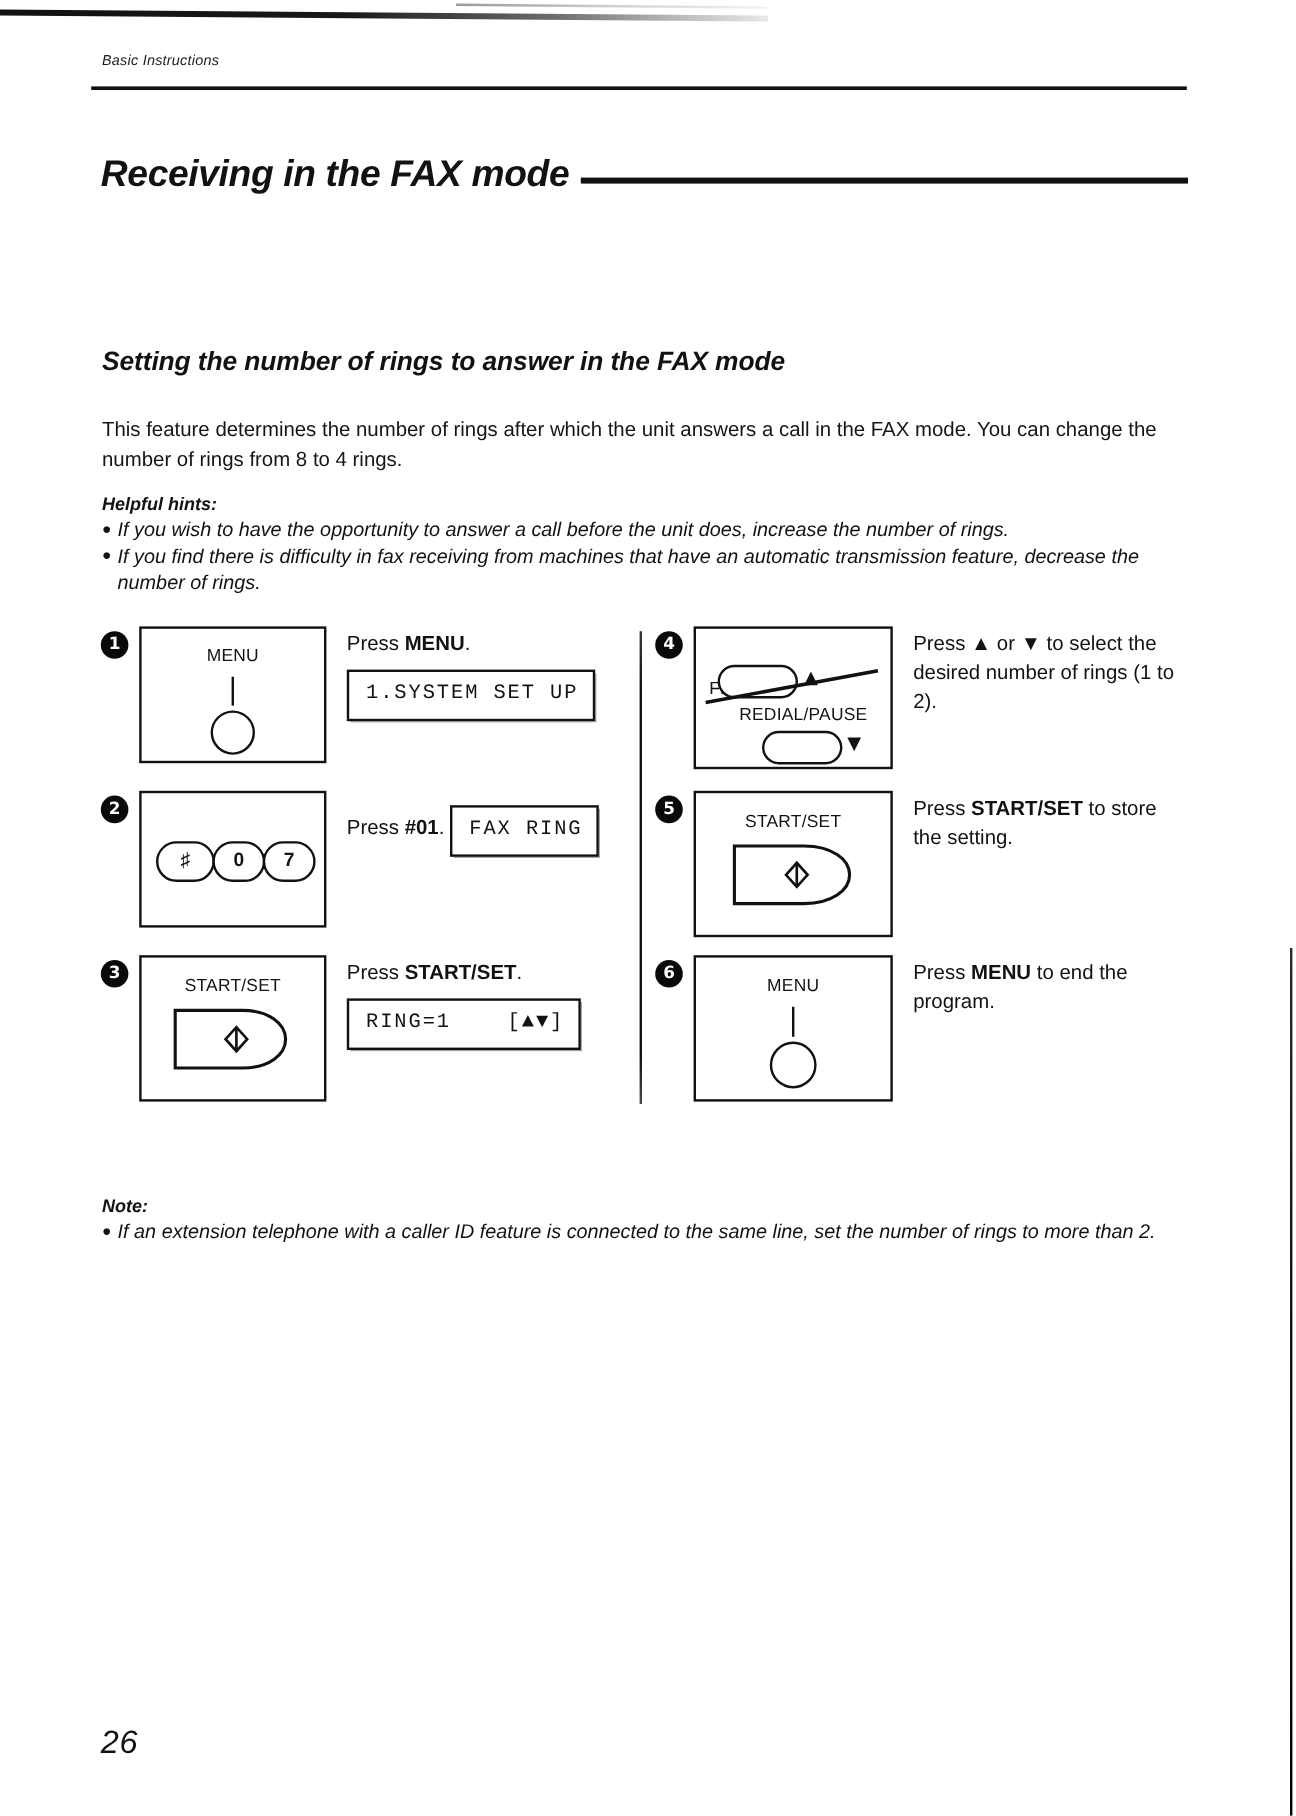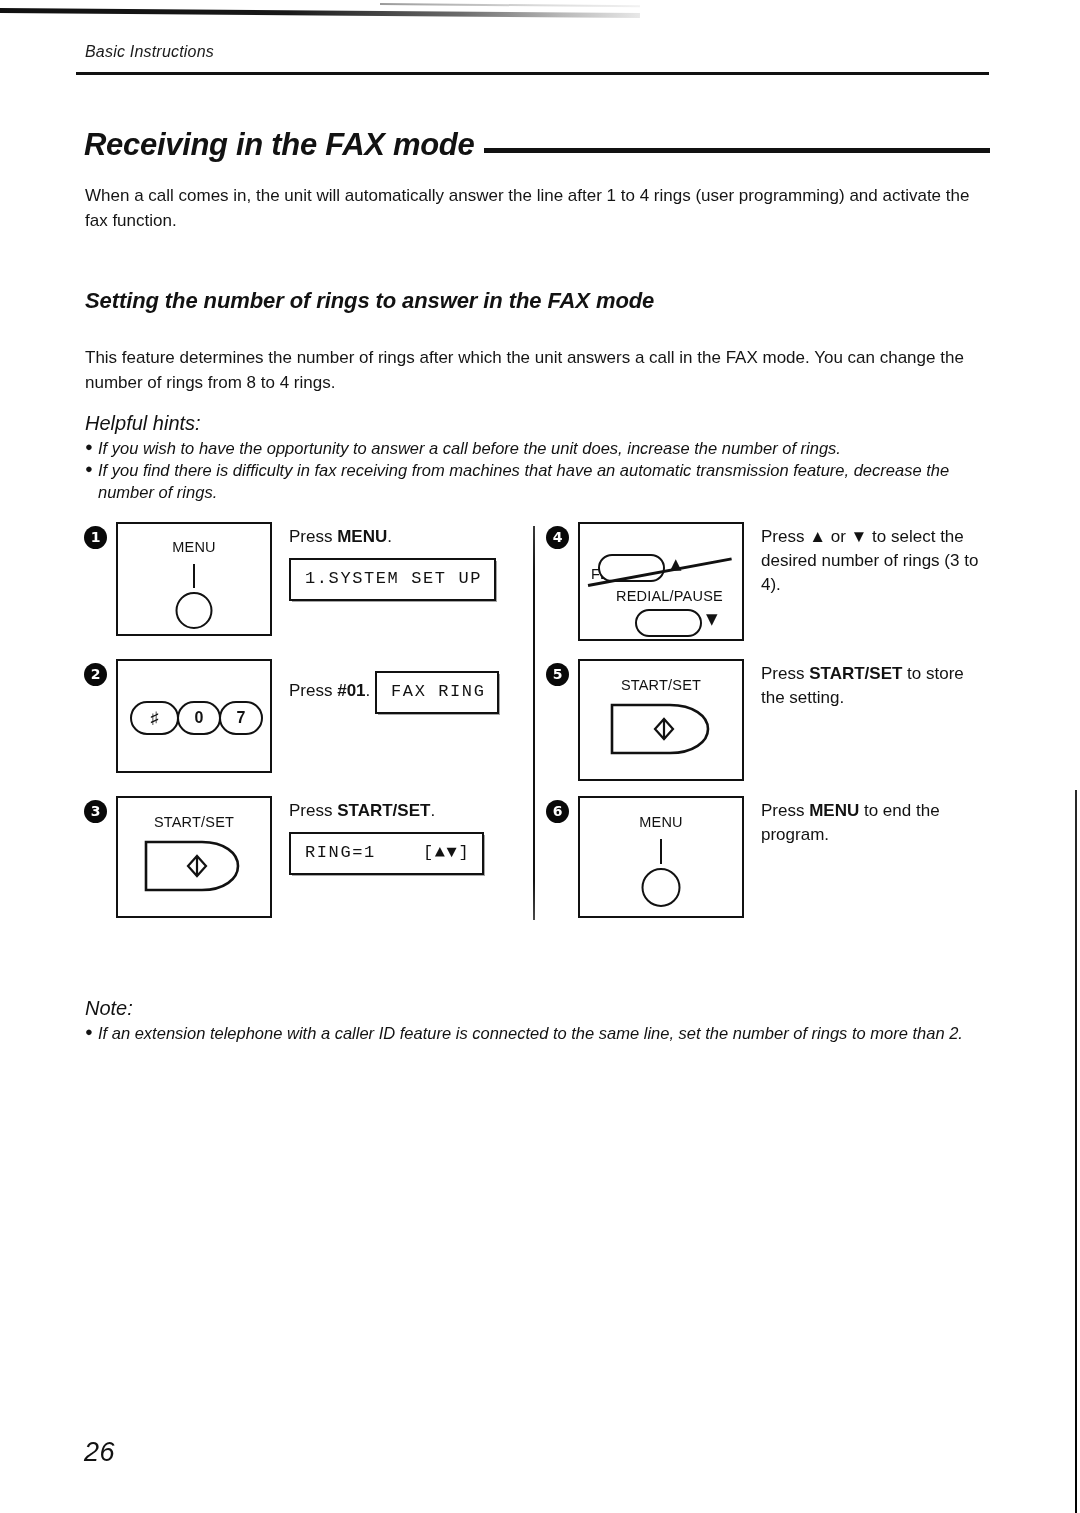--- a/index.html
+++ b/index.html
@@ -24,21 +24,21 @@
     transform:rotate(0.5deg);transform-origin:left center;
   }
   .scan-vline{
     position:absolute;left:1075px;top:790px;width:2px;height:723px;
     background:linear-gradient(180deg,#2a2a2a,#161616 30%,#0d0d0d 70%,#000);
   }
 
   
   .runhead{
     position:absolute;left:85px;top:43px;
-    font-style:italic;font-size:16px;letter-spacing:.2px;color:#1b1b1b;
+    font-style:italic;font-size:12px;letter-spacing:.2px;color:#1b1b1b;
   }
   .runhead-rule{
     position:absolute;left:76px;top:72px;width:913px;height:3px;
     background:#111;
   }
 
   
   .title-row{
     position:absolute;left:84px;top:118px;width:906px;height:42px;
     display:flex;align-items:flex-end;gap:10px;
@@ -58,21 +58,21 @@
   #intro{left:85px;top:183px;width:905px;}
   #feature{left:85px;top:345px;width:905px;}
 
   .h2{
     position:absolute;left:85px;top:288px;
     font-size:22px;font-weight:bold;font-style:italic;letter-spacing:-.1px;
   }
 
   
   .block{position:absolute;font-style:italic;}
-  .block .blk-title{font-weight:normal;font-size:20px;margin-bottom:2px;}
+  .block .blk-title{font-weight:bold;font-size:15px;margin-bottom:2px;}
   .block ul{list-style:none;margin:0;padding:0;}
   .block li{
     font-size:16.5px;line-height:22px;padding-left:13px;position:relative;
     text-indent:0;
   }
   .block li .bullet{
     position:absolute;left:0;top:-1px;font-style:normal;font-size:13px;
   }
   #hints{left:85px;top:412px;width:905px;}
   #note{left:85px;top:997px;width:905px;}
@@ -155,21 +155,20 @@
   <div class="scan-vline"></div>
 
   <div class="runhead">Basic Instructions</div>
   <div class="runhead-rule"></div>
 
   <div class="title-row">
     <div class="title">Receiving in the FAX mode</div>
     <div class="title-rule"></div>
   </div>
 
-  <div class="para" id="intro">When a call comes in, the unit will automatically answer the line after 1 to 4 rings (user programming) and activate the fax function.</div>
 
   <div class="h2">Setting the number of rings to answer in the FAX mode</div>
 
   <div class="para" id="feature">This feature determines the number of rings after which the unit answers a call in the FAX mode. You can change the number of rings from 8 to 4 rings.</div>
 
   <div class="block" id="hints">
     <div class="blk-title">Helpful hints:</div>
     <ul>
       <li><span class="bullet">●</span><span>If you wish to have the opportunity to answer a call before the unit does, increase the number of rings.</span></li>
       <li><span class="bullet">●</span><span>If you find there is difficulty in fax receiving from machines that have an automatic transmission feature, decrease the number of rings.</span></li>
@@ -228,21 +227,21 @@
       <div class="num">4</div>
       <div class="panel" style="width:162px;height:115px;">
         <div class="pnl-label" style="left:11px;top:8px;margin-top:34px;">FLASH</div>
         <div class="pill" style="left:18px;top:30px;width:63px;height:24px;"></div>
         <div class="arrow-glyph" style="left:90px;top:33px;">▲</div>
         <div class="diag-line" style="left:8px;top:60px;width:146px;transform:rotate(-10.5deg);transform-origin:left center;"></div>
         <div class="pnl-label" style="left:36px;top:64px;">REDIAL/PAUSE</div>
         <div class="pill" style="left:55px;top:85px;width:63px;height:24px;"></div>
         <div class="arrow-glyph" style="left:126px;top:88px;">▼</div>
       </div>
-      <div class="step-text">Press ▲ or ▼ to select the desired number of rings (3 to 4).</div>
+      <div class="step-text">Press ▲ or ▼ to select the desired number of rings (1 to 2).</div>
     </div>
 
     <div class="step" style="left:462px;top:137px;width:444px;">
       <div class="num">5</div>
       <div class="panel" style="width:162px;height:118px;">
         <div class="pnl-label" style="left:50%;top:16px;transform:translateX(-50%);">START/SET</div>
         <div class="dkey" style="left:30px;top:42px;width:100px;height:52px;">
           <svg width="100" height="52" viewBox="0 0 100 52">
             <path d="M2,2 L60,2 C83,2 98,13 98,26 C98,39 83,50 60,50 L2,50 Z" fill="#fff" stroke="#111" stroke-width="2.6" stroke-linejoin="miter"></path>
             <path d="M45,26 L54,16 L63,26 L54,36 Z" fill="#fff" stroke="#111" stroke-width="2.2"></path>

